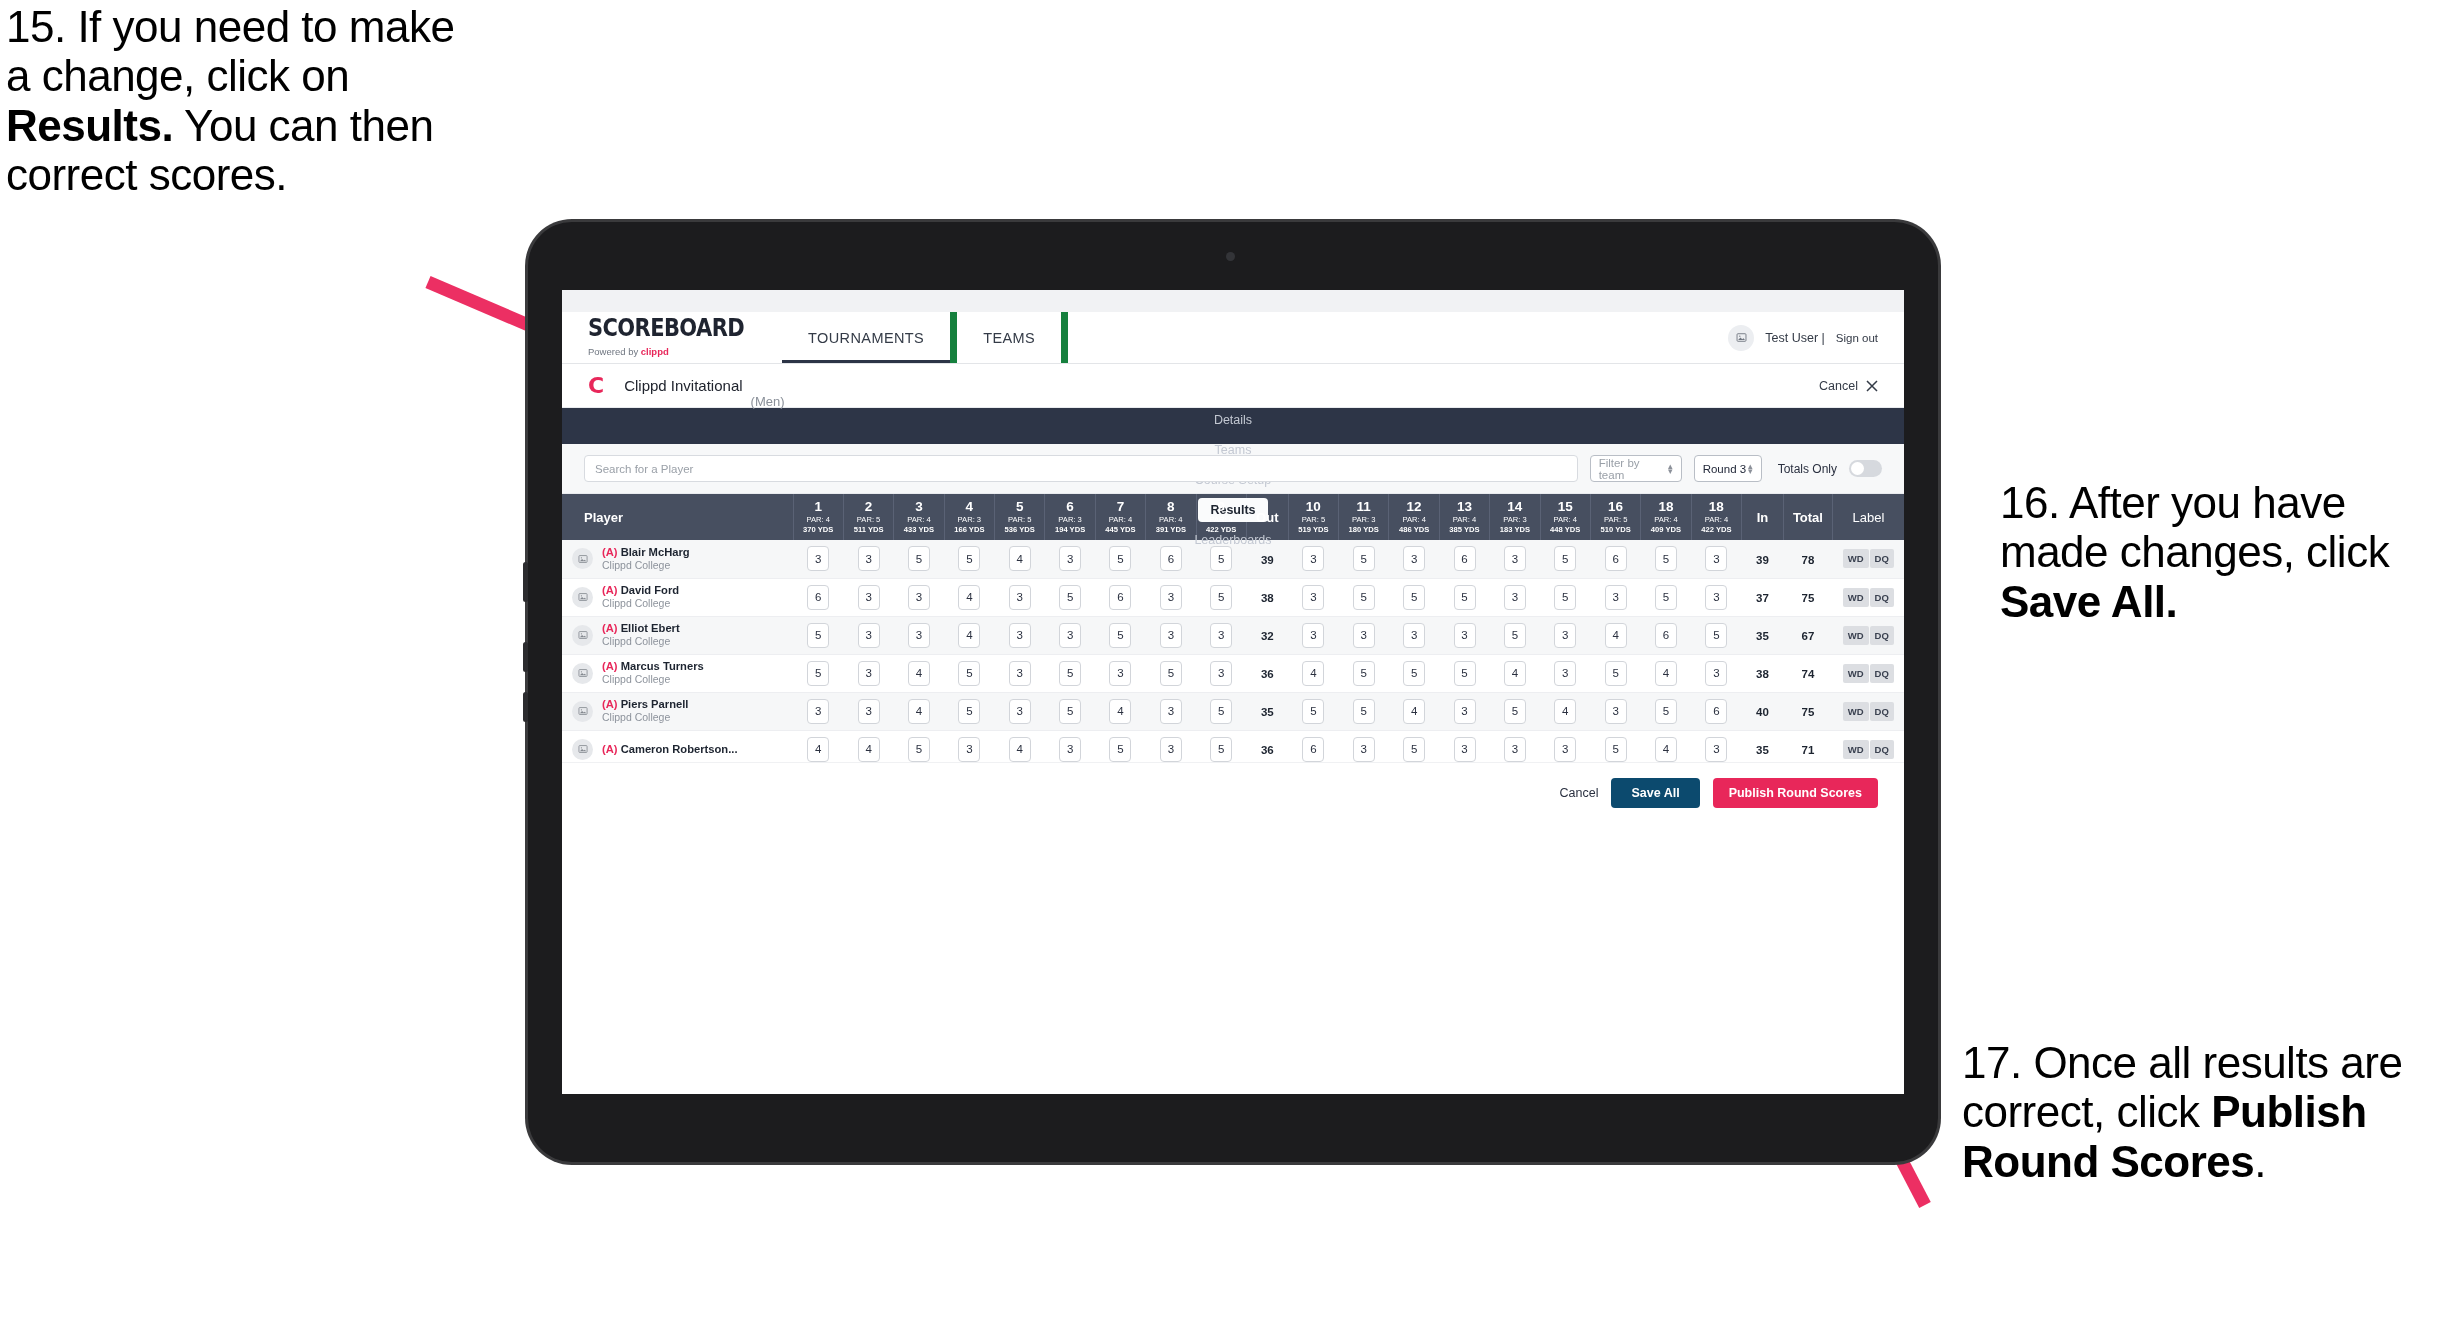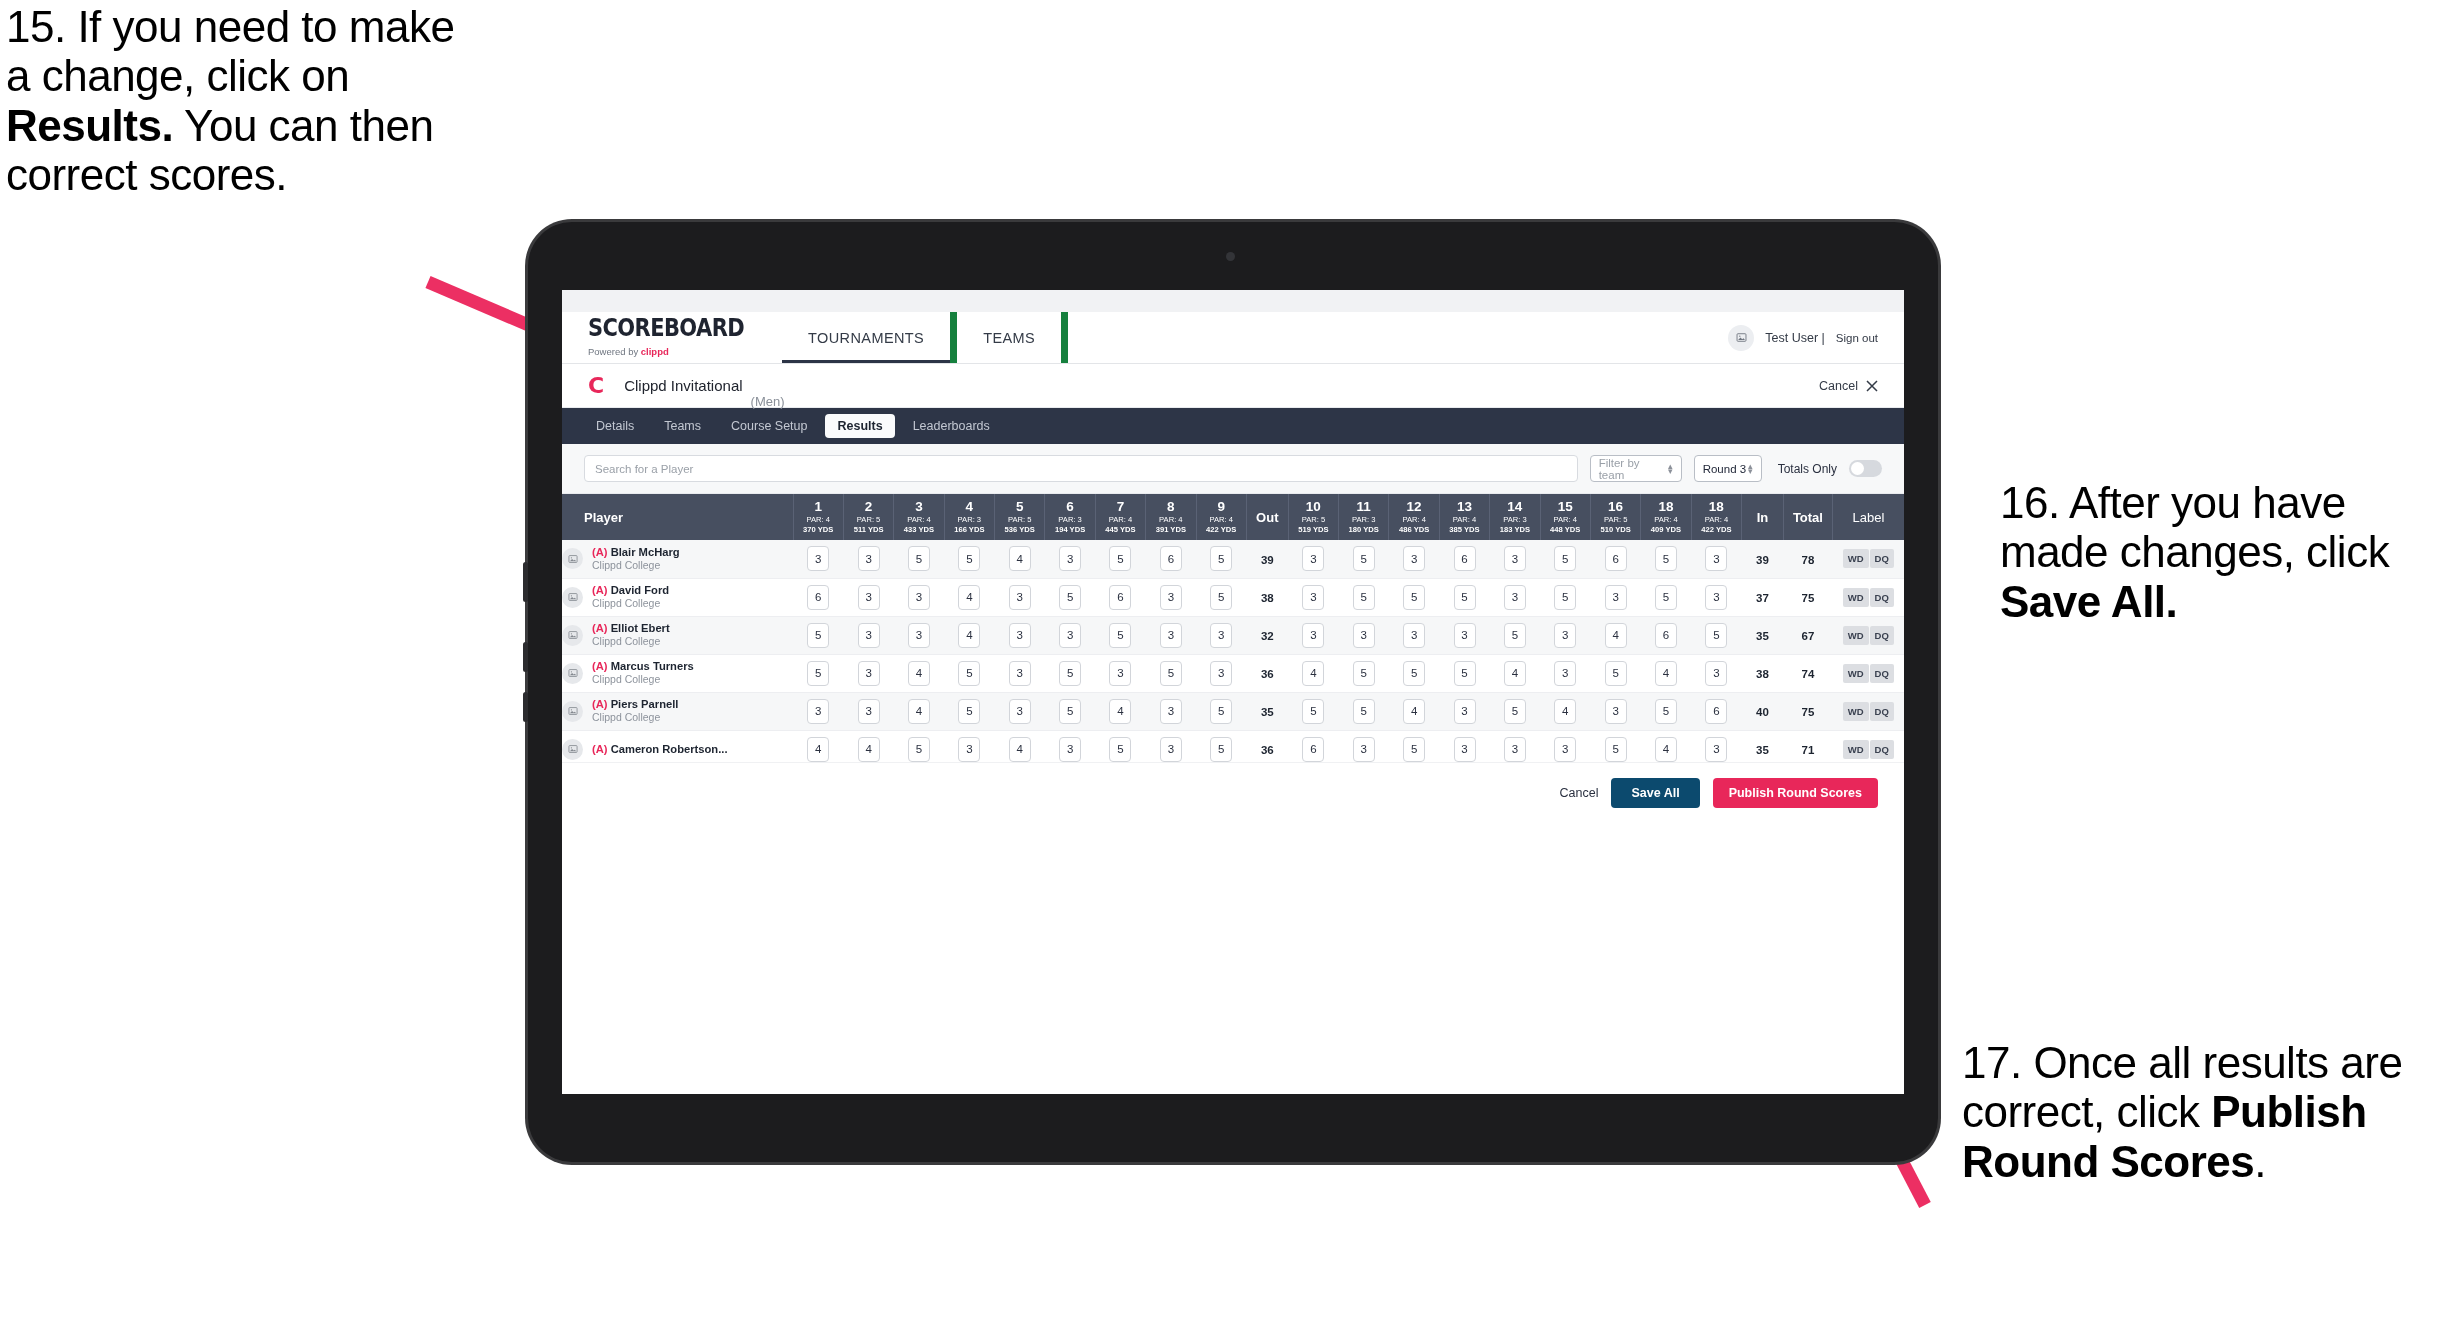--- a/index.html
+++ b/index.html
@@ -95,21 +95,21 @@
     background: #fff;
   }
   #c-logo { font-size: 22px; font-weight: 700; color: #e8275a; font-family: "DejaVu Sans", sans-serif; margin-right: 20px; }
   #tourn-name { font-size: 15px; color: #20242e; font-weight: 400; }
   #tourn-cat { font-size: 13px; color: #8a9099; margin-left: 8px; margin-top: 32px; }
   #cancel-x { margin-left: auto; font-size: 12.5px; color: #343b47; display: flex; align-items: center; gap: 8px; }
 
   
   #sect-tabs {
     background: #2d3547; height: 36px;
-    display: flex; align-items: center; padding: 0 22px; gap: 6px;
+    display: flex; align-items: center; padding: 0 22px; gap: 6px; flex-direction: column;
   }
   .sect-tab {
     font-size: 12.5px; color: #c3c8d2; padding: 5px 12px; border-radius: 4px;
   }
   .sect-tab.active { background: #fafbfc; color: #1d2430; font-weight: 700; }
 
   
   #filterbar {
     background: #f7f8f9; padding: 11px 22px;
     display: flex; align-items: center; gap: 12px;
@@ -152,21 +152,21 @@
   th.h-total { width: 40px; font-size: 13px; }
   th.h-label { width: 58px; font-size: 13px; font-weight: 400; border-right: none; }
   .hole-num { font-size: 13.5px; font-weight: 700; line-height: 1.15; }
   .hole-par { font-size: 7.6px; font-weight: 400; line-height: 1.35; }
   .hole-yds { font-size: 7.6px; font-weight: 700; line-height: 1.35; }
 
   tbody tr { height: 38px; border-bottom: 1px solid #edeef1; }
   tbody tr:nth-child(odd) { background: #f6f7f8; }
   tbody tr:nth-child(even) { background: #ffffff; }
   td { text-align: center; vertical-align: middle; }
-  td.c-player { text-align: left; }
+  td.c-player { text-align: left; padding-left: 10px; }
   .player-cell { display: flex; align-items: center; gap: 9px; }
   .p-ava {
     width: 21px; height: 21px; border-radius: 50%; background: #e6e8eb; flex: none;
     display: flex; align-items: center; justify-content: center;
   }
   .p-name { font-size: 11.2px; font-weight: 700; color: #1d2430; line-height: 1.25; }
   .p-name .amat { color: #e8275a; }
   .p-team { font-size: 10.5px; color: #8d939c; line-height: 1.3; }
   .score-box {
     width: 22px; height: 25px; margin: 0 auto;

